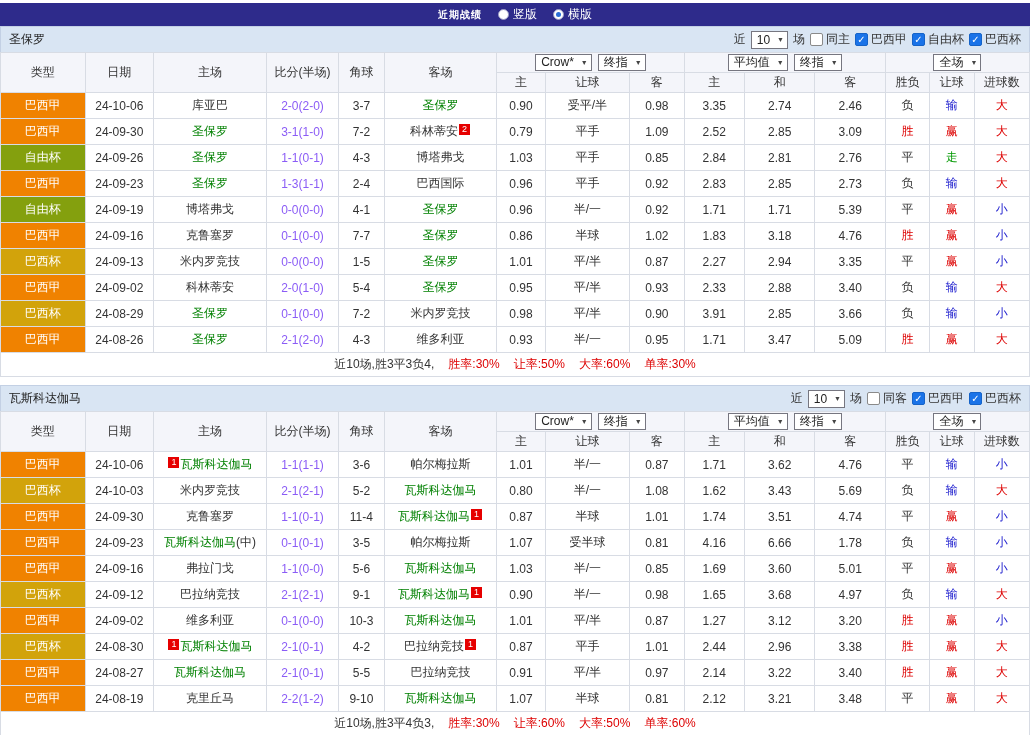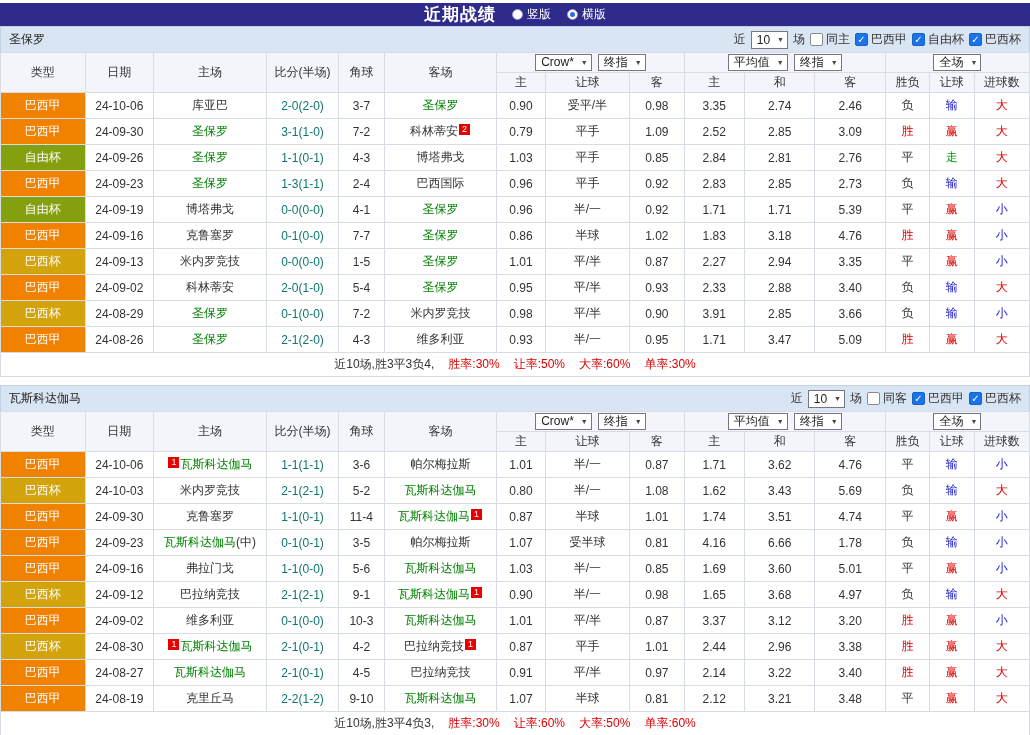--- a/index.html
+++ b/index.html
@@ -1,21 +1,21 @@
 <!DOCTYPE html>
 <html><head>
 <meta charset="utf-8">
 <style>
   *{box-sizing:border-box;}
   html,body{margin:0;padding:0;background:#fff;}
   body{width:1030px;font-family:"Liberation Sans","DejaVu Sans",sans-serif;font-size:12px;color:#333;padding-top:3px;}
 
   
   .topbar{height:23px;background:#2e2b8b;color:#fff;display:flex;align-items:center;justify-content:center;gap:16px;}
-  .topbar .title{font-weight:bold;font-size:17px;letter-spacing:1px;}
+  .topbar .title{font-weight:bold;font-size:10px;letter-spacing:1px;}
   .radio{display:inline-flex;align-items:center;gap:4px;cursor:pointer;}
   .rdot{width:11px;height:11px;border-radius:50%;background:#fff;border:1px solid #9a9ac4;display:inline-block;position:relative;}
   .radio.checked .rdot::after{content:"";position:absolute;left:2px;top:2px;width:5px;height:5px;border-radius:50%;background:#2a6fd6;}
 
   
   .secbar{height:26px;background:#d9e5f3;border:1px solid #c3d0e4;border-bottom:none;display:flex;align-items:center;padding:0 8px;}
   .secteam{color:#222;}
   .filters{margin-left:auto;display:flex;align-items:center;gap:5px;}
   .cbl{display:inline-flex;align-items:center;gap:3px;cursor:pointer;}
   .cb{width:13px;height:13px;border:1px solid #8a8a8a;background:#fff;display:inline-flex;align-items:center;justify-content:center;font-size:10px;color:#fff;border-radius:2px;}
@@ -26,21 +26,21 @@
   .selbox{display:inline-flex;align-items:center;justify-content:space-between;border:1px solid #767680;background:#fff;height:18px;padding:0 3px 0 5px;gap:7px;cursor:pointer;color:#222;}
   .selbox .arr{font-size:7px;color:#444;line-height:1;}
 
   
   table{border-collapse:collapse;width:1030px;table-layout:fixed;}
   th,td{border:1px solid #d8dce4;text-align:center;padding:0 1px;white-space:nowrap;overflow:hidden;font-weight:normal;}
   thead th{background:#f4f5fa;height:20px;color:#333;}
   thead .selbox{height:17px;margin:0 3px;}
   tbody td{height:26px;background:#fff;}
   td.league{color:#fff;}
-  .score{color:#0f766e;cursor:pointer;}
+  .score{color:#8b5cf6;cursor:pointer;}
   .team{color:#333;cursor:pointer;}
   .team.focal{color:#008000;}
   .team .suffix{color:#333;}
   .badge{display:inline-block;background:#e60000;color:#fff;font-style:normal;font-size:9px;line-height:11px;width:11px;height:11px;vertical-align:3px;margin:0 1px;text-align:center;}
   td.r{color:#dd0000;}
   td.b{color:#1515cc;}
   td.g{color:#009900;}
   td.d{color:#333;}
   tr.summary td{height:24px;background:#fff;color:#333;}
   .rate{color:#dd0000;margin-left:14px;}
@@ -510,21 +510,21 @@
         <tr>
           <td class="league" style="background:#f08200">巴西甲</td>
           <td>24-09-02</td>
           <td><span class="team">维多利亚</span></td>
           <td><span class="score">0-1(0-0)</span></td>
           <td>10-3</td>
           <td><span class="team focal">瓦斯科达伽马</span></td>
           <td>1.01</td>
           <td>平/半</td>
           <td>0.87</td>
-          <td>3.37</td>
+          <td>1.27</td>
           <td>3.12</td>
           <td>3.20</td>
           <td class="r">胜</td>
           <td class="r">赢</td>
           <td class="b">小</td>
         </tr>
         <tr>
           <td class="league" style="background:#d2a30b">巴西杯</td>
           <td>24-08-30</td>
           <td><span class="team focal"><i class="badge">1</i>瓦斯科达伽马</span></td>
@@ -539,21 +539,21 @@
           <td>3.38</td>
           <td class="r">胜</td>
           <td class="r">赢</td>
           <td class="r">大</td>
         </tr>
         <tr>
           <td class="league" style="background:#f08200">巴西甲</td>
           <td>24-08-27</td>
           <td><span class="team focal">瓦斯科达伽马</span></td>
           <td><span class="score">2-1(0-1)</span></td>
-          <td>4-5</td>
+          <td>5-5</td>
           <td><span class="team">巴拉纳竞技</span></td>
           <td>0.91</td>
           <td>平/半</td>
           <td>0.97</td>
           <td>2.14</td>
           <td>3.22</td>
           <td>3.40</td>
           <td class="r">胜</td>
           <td class="r">赢</td>
           <td class="r">大</td>

